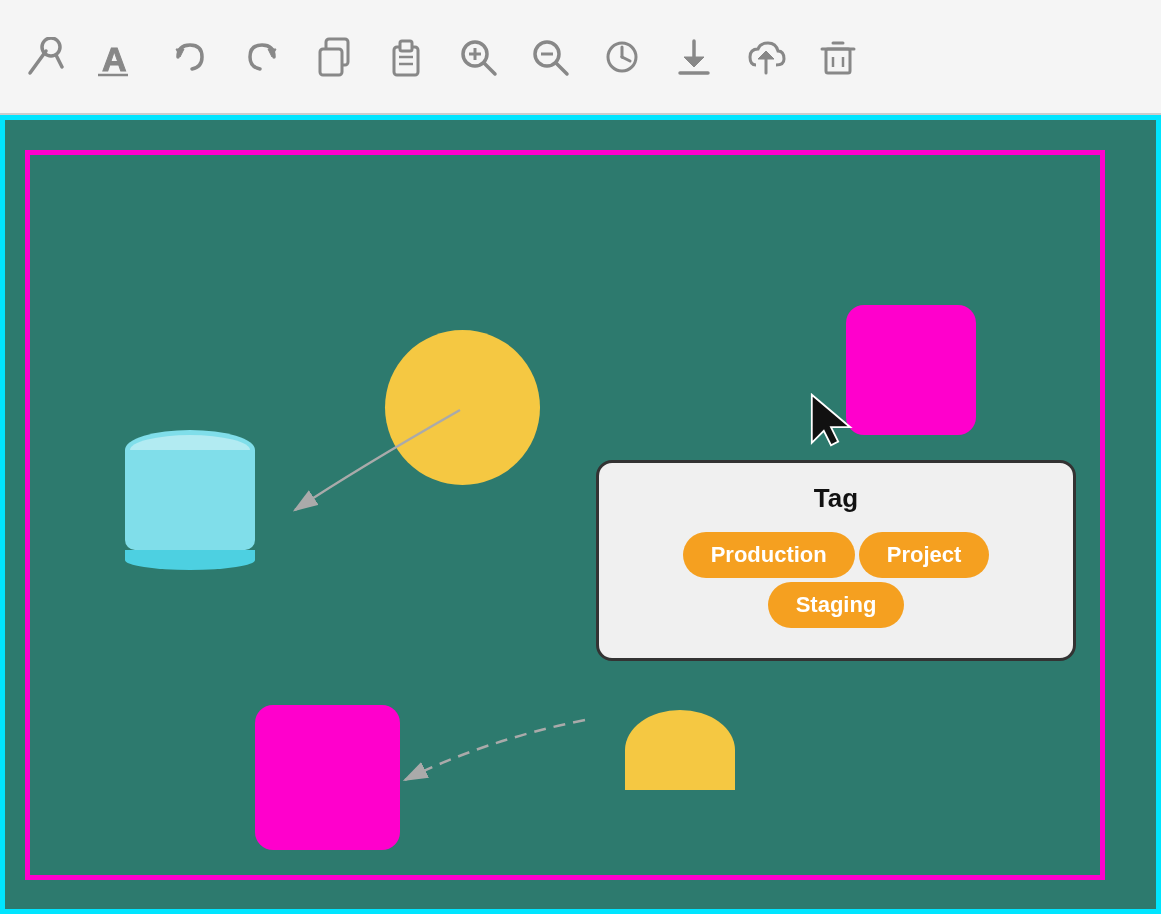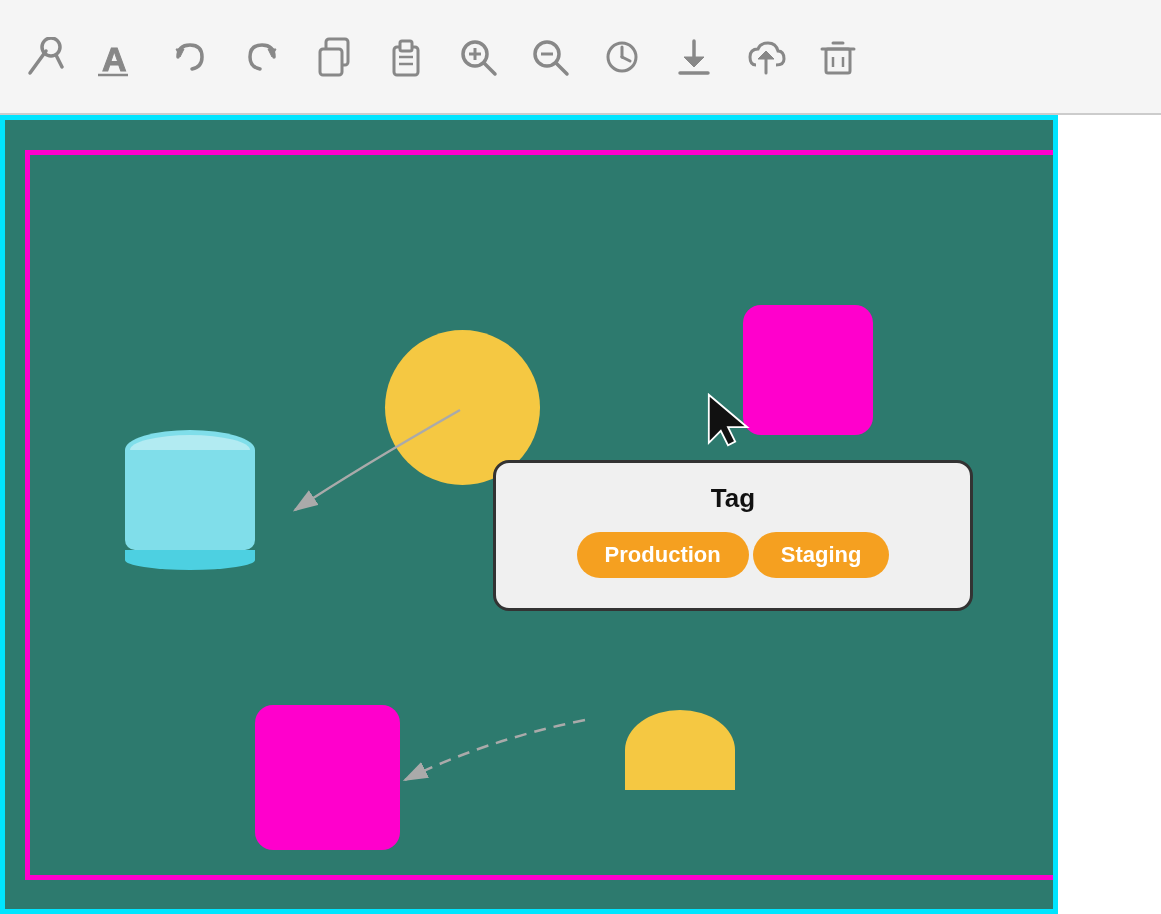--- a/index.html
+++ b/index.html
@@ -37,21 +37,21 @@
     .toolbar-icon svg {
       width: 40px;
       height: 40px;
       fill: #888;
       stroke: #888;
     }
 
     
     #canvas-area {
       position: relative;
-      width: 1058px;
+      width: 1161px;
       height: 799px;
       background: #2d7a6e;
       border: 5px solid #00e5ff;
       overflow: hidden;
     }
 
     
     #selection-border {
       position: absolute;
       top: 30px;
@@ -358,17 +358,18 @@
     <svg viewBox="0 0 40 50" xmlns="http://www.w3.org/2000/svg" width="50" height="60">
       <polygon points="4,4 4,44 14,34 20,46 26,43 20,31 36,31" fill="#111" stroke="#fff" stroke-width="1.5"></polygon>
     </svg>
   </div>
 
   <div id="tag-popup">
     <div id="tag-title">Tag</div>
     <div id="tag-tags">
 
     <span class="tag-item">Production</span>
+        <span class="tag-item">Project</span>
         <span class="tag-item">Staging</span>
       </div>
   </div>
 
 </div>
 
 </body></html>

